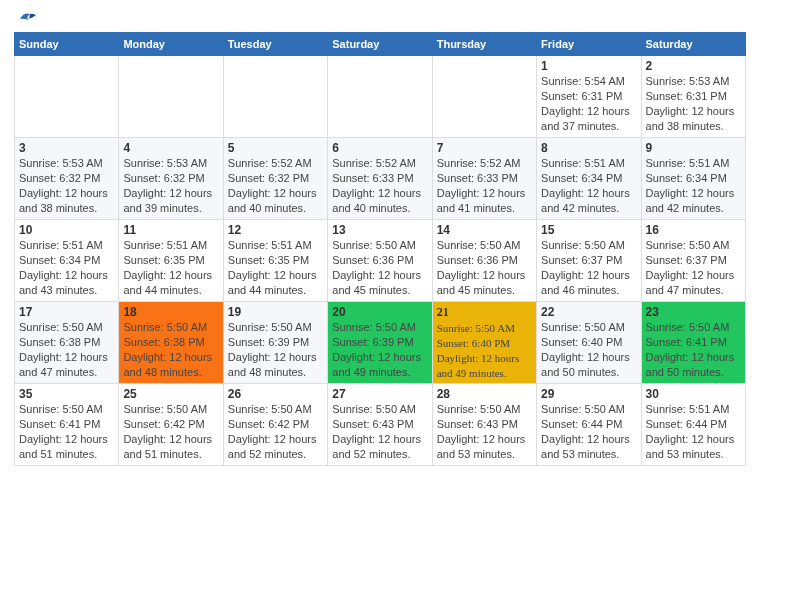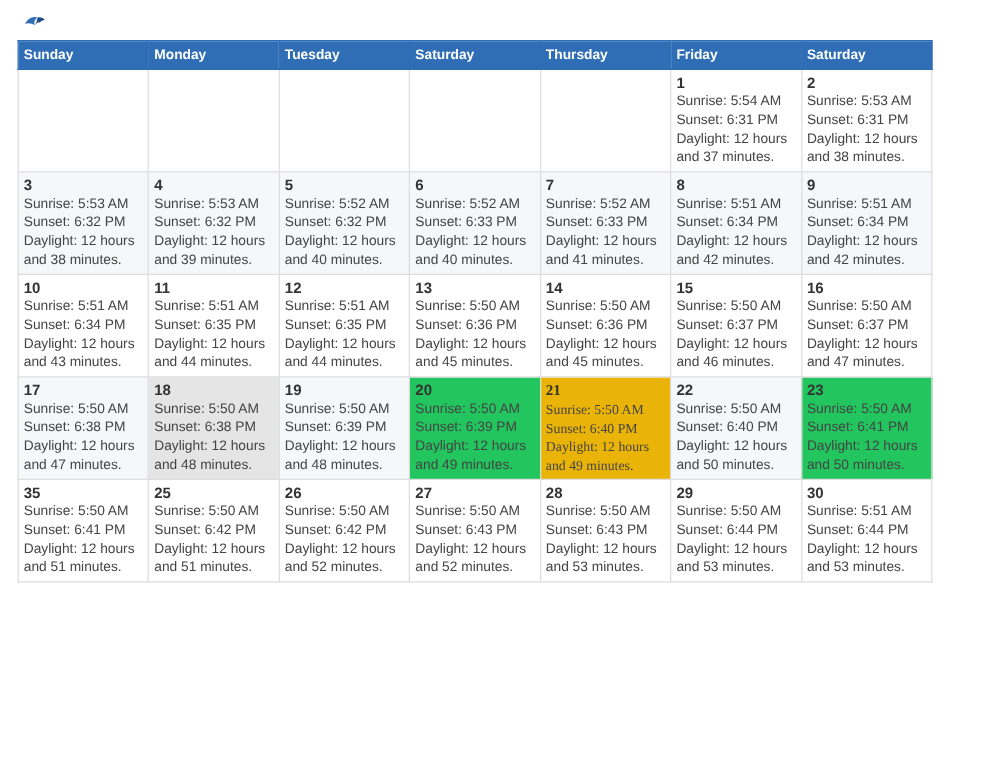--- a/index.html
+++ b/index.html
@@ -246,21 +246,21 @@
           </td>
         </tr>
         <tr>
           <td style="background: rgb(245, 247, 250);">
             <span class="day-number">17</span>
             <div class="day-info" style="white-space: pre-line;">Sunrise: 5:50 AM
 Sunset: 6:38 PM
 Daylight: 12 hours
 and 47 minutes.</div>
           </td>
-          <td style="background: #e5e5e5;">
+          <td style="background: #f97316;">
             <span class="day-number">18</span>
             <div class="day-info" style="white-space: pre-line;">Sunrise: 5:50 AM
 Sunset: 6:38 PM
 Daylight: 12 hours
 and 48 minutes.</div>
           </td>
           <td style="background: rgb(245, 247, 250); margin-left: 30px;">
             <span class="day-number">19</span>
             <div class="day-info" style="white-space: pre-line;">Sunrise: 5:50 AM
 Sunset: 6:39 PM

